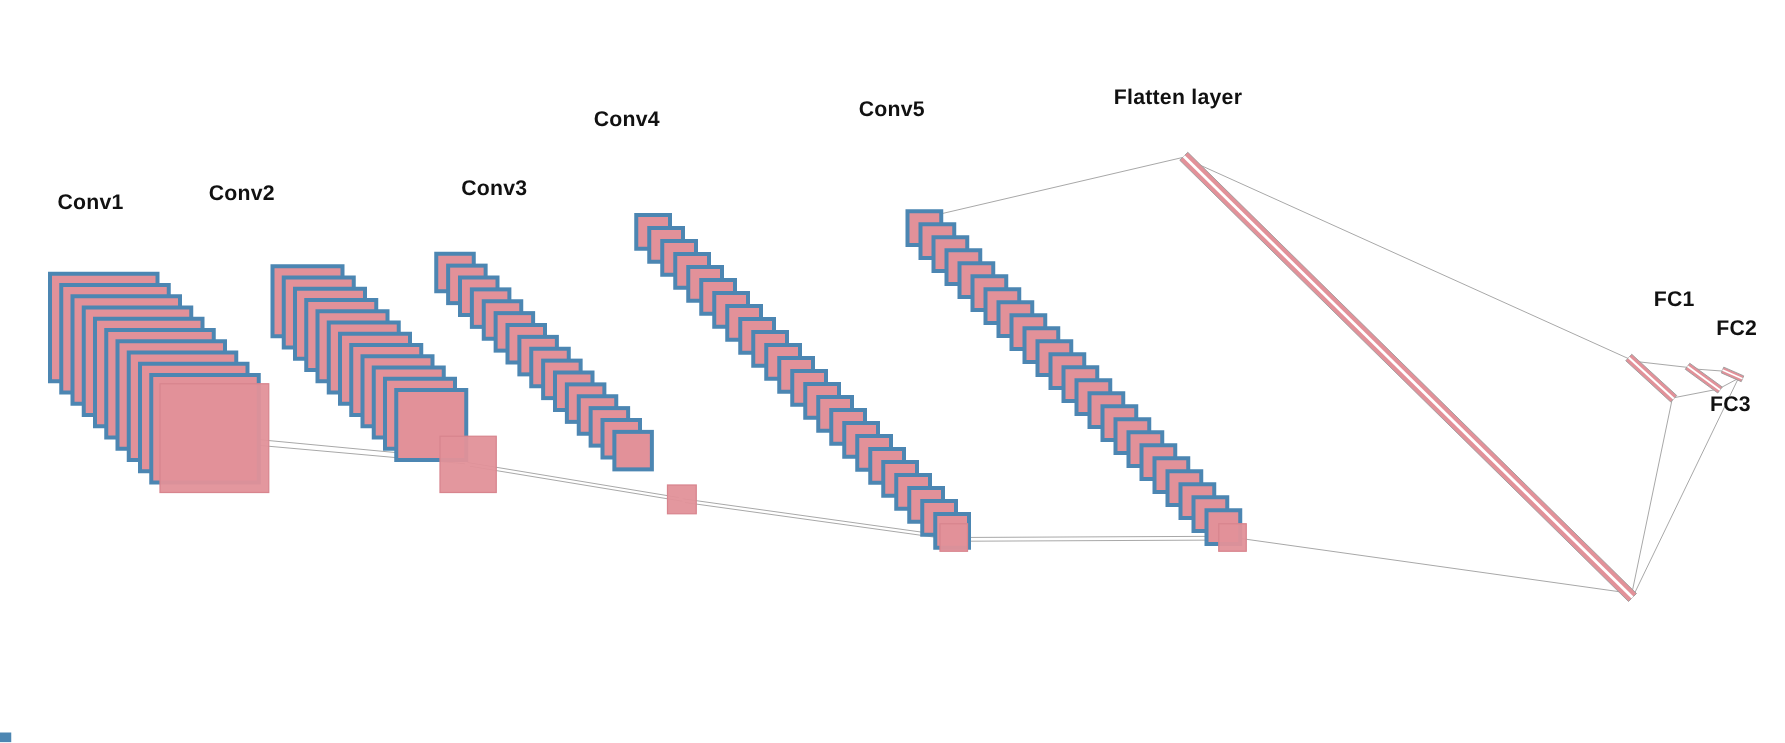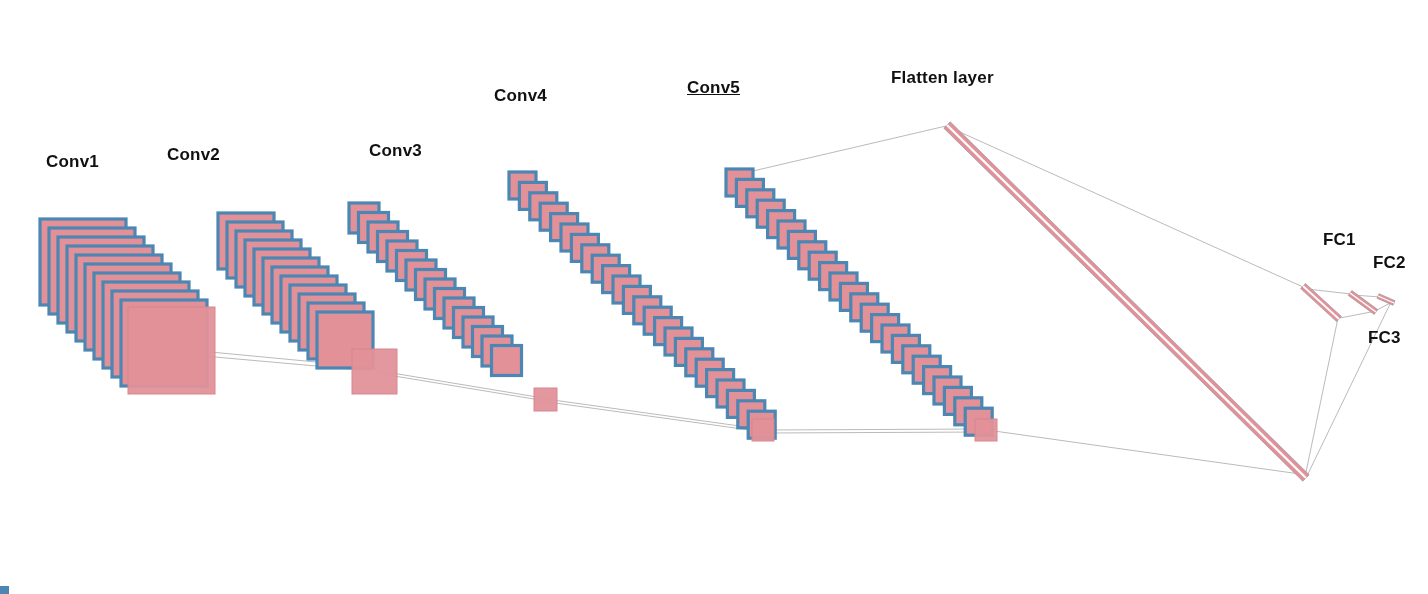--- a/index.html
+++ b/index.html
@@ -176,21 +176,21 @@
       </g>
       <g>
         <polygon points="1377.0,298.3 1393.0,305.3 1395.0,300.7 1379.0,293.7" fill="#e29199" stroke="#9a9a9a" stroke-width="0.7"></polygon>
         <line x1="1378" y1="296" x2="1394" y2="303" stroke="#ffffff" stroke-width="1.25"></line>
       </g>
     </svg>
 
   <div class="lbl" style="left:46px;  top:152px;">Conv1</div>
   <div class="lbl" style="left:167px; top:145px;">Conv2</div>
   <div class="lbl" style="left:321px; top:141px;margin-left:48px;">Conv3</div>
-  <div class="lbl" style="left:494px; top:86px;">Conv4</div>
-  <div class="lbl" style="left:687px; top:78px;text-decoration:underline;">Conv5</div>
+  <div class="lbl" style="left:475px; top:86px;">Conv4</div>
+  <div class="lbl" style="left:687px; top:78px;">Conv5</div>
   <div class="lbl" style="left:891px; top:68px;text-align:right;">Flatten layer</div>
   <div class="lbl" style="left:1323px;top:230px;">FC1</div>
   <div class="lbl" style="left:1373px;top:253px;">FC2</div>
-  <div class="lbl" style="left:1368px;top:328px;">FC3</div>
+  <div class="lbl" style="left:1368px;top:314px;">FC3</div>
 
   <div class="corner-artifact"></div>
 </div>
 
 </body></html>

